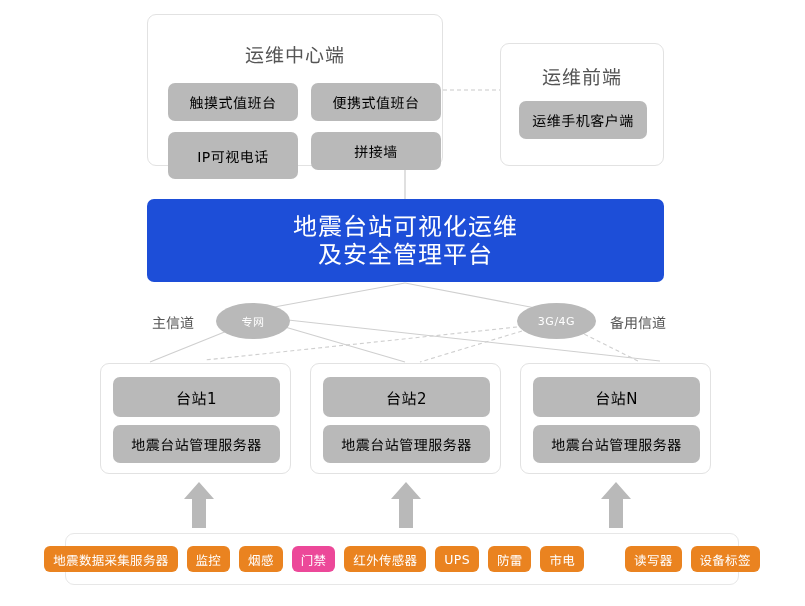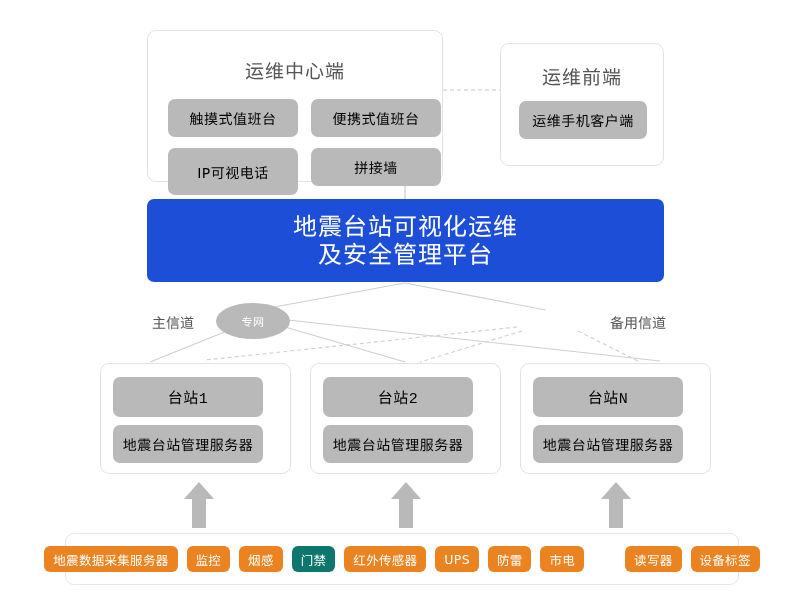--- a/index.html
+++ b/index.html
@@ -93,21 +93,21 @@
   .station{
     position:absolute;
     top:363px;
     width:191px;height:111px;
     background:#ffffff;
     border:1px solid #e2e2e2;
     border-radius:9px;
     box-sizing:border-box;
     z-index:3;
   }
-  .station .gbtn{left:12px;width:150px;font-family:Liberation Mono, monospace;}
+  .station .gbtn{left:12px;width:167px;}
   .st-top{top:13px;height:40px;font-size:15px;}
   .st-bot{top:61px;height:38px;font-size:14px;}
 
   
   #devices{
     position:absolute;
     left:65px;top:533px;width:674px;height:52px;
     background:#ffffff;
     border:1px solid #e7e7e7;
     border-radius:9px;
@@ -159,61 +159,62 @@
       <path d="M199 482 L214 499 L206 499 L206 528 L192 528 L192 499 L184 499 Z"></path>
     </g>
     <g fill="#b9b9b9">
       <path d="M406 482 L421 499 L413 499 L413 528 L399 528 L399 499 L391 499 Z"></path>
     </g>
     <g fill="#b9b9b9">
       <path d="M616 482 L631 499 L623 499 L623 528 L609 528 L609 499 L601 499 Z"></path>
     </g>
   </svg>
 
-  <div class="panel" id="ops-center" style="left:147px;top:30px;width:296px;height:152px;">
+  <div class="panel" id="ops-center" style="left:147px;top:14px;width:296px;height:152px;">
     <div class="panel-title" style="top:25px;">运维中心端</div>
     <div class="gbtn" style="left:20px;top:68px;width:130px;height:38px;">触摸式值班台</div>
     <div class="gbtn" style="left:163px;top:68px;width:130px;height:38px;">便携式值班台</div>
     <div class="gbtn" style="left:20px;top:117px;width:130px;height:47px;">IP可视电话</div>
     <div class="gbtn" style="left:163px;top:117px;width:130px;height:38px;">拼接墙</div>
   </div>
 
   <div class="panel" id="ops-front" style="left:500px;top:43px;width:164px;height:123px;">
     <div class="panel-title" style="top:18px;">运维前端</div>
     <div class="gbtn" style="left:18px;top:57px;width:128px;height:38px;">运维手机客户端</div>
   </div>
 
   <div id="platform">
     <div>地震台站可视化运维</div>
     <div>及安全管理平台</div>
   </div>
 
   <div class="chan-label" style="left:152px;top:312px;">主信道</div>
   <div class="ellipse" style="left:216px;top:303px;width:74px;height:36px;">专网</div>
 
+  <div class="ellipse" style="left:517px;top:303px;width:79px;height:36px;">3G/4G</div>
   <div class="chan-label" style="left:610px;top:312px;">备用信道</div>
 
   <div class="station" style="left:100px;">
     <div class="gbtn st-top">台站1</div>
     <div class="gbtn st-bot">地震台站管理服务器</div>
   </div>
   <div class="station" style="left:310px;">
     <div class="gbtn st-top">台站2</div>
     <div class="gbtn st-bot">地震台站管理服务器</div>
   </div>
   <div class="station" style="left:520px;">
     <div class="gbtn st-top">台站N</div>
     <div class="gbtn st-bot">地震台站管理服务器</div>
   </div>
 
   <div id="devices">
       <div class="obadge" style="background: rgb(234, 131, 32);">地震数据采集服务器</div>
       <div class="obadge" style="background: rgb(234, 131, 32);">监控</div>
       <div class="obadge" style="background: rgb(234, 131, 32);">烟感</div>
-      <div class="obadge" style="background: #0f766e;">门禁</div>
+      <div class="obadge" style="background: #ec4899;">门禁</div>
       <div class="obadge" style="background: rgb(234, 131, 32);">红外传感器</div>
       <div class="obadge" style="background: rgb(234, 131, 32);">UPS</div>
       <div class="obadge" style="background: rgb(234, 131, 32);">防雷</div>
       <div class="obadge" style="background: rgb(234, 131, 32);">市电</div>
       <div class="obadge" style="background: rgb(234, 131, 32); margin-left: 32px;">读写器</div>
       <div class="obadge" style="background: rgb(234, 131, 32);">设备标签</div>
     </div>
 
 </div>
 

